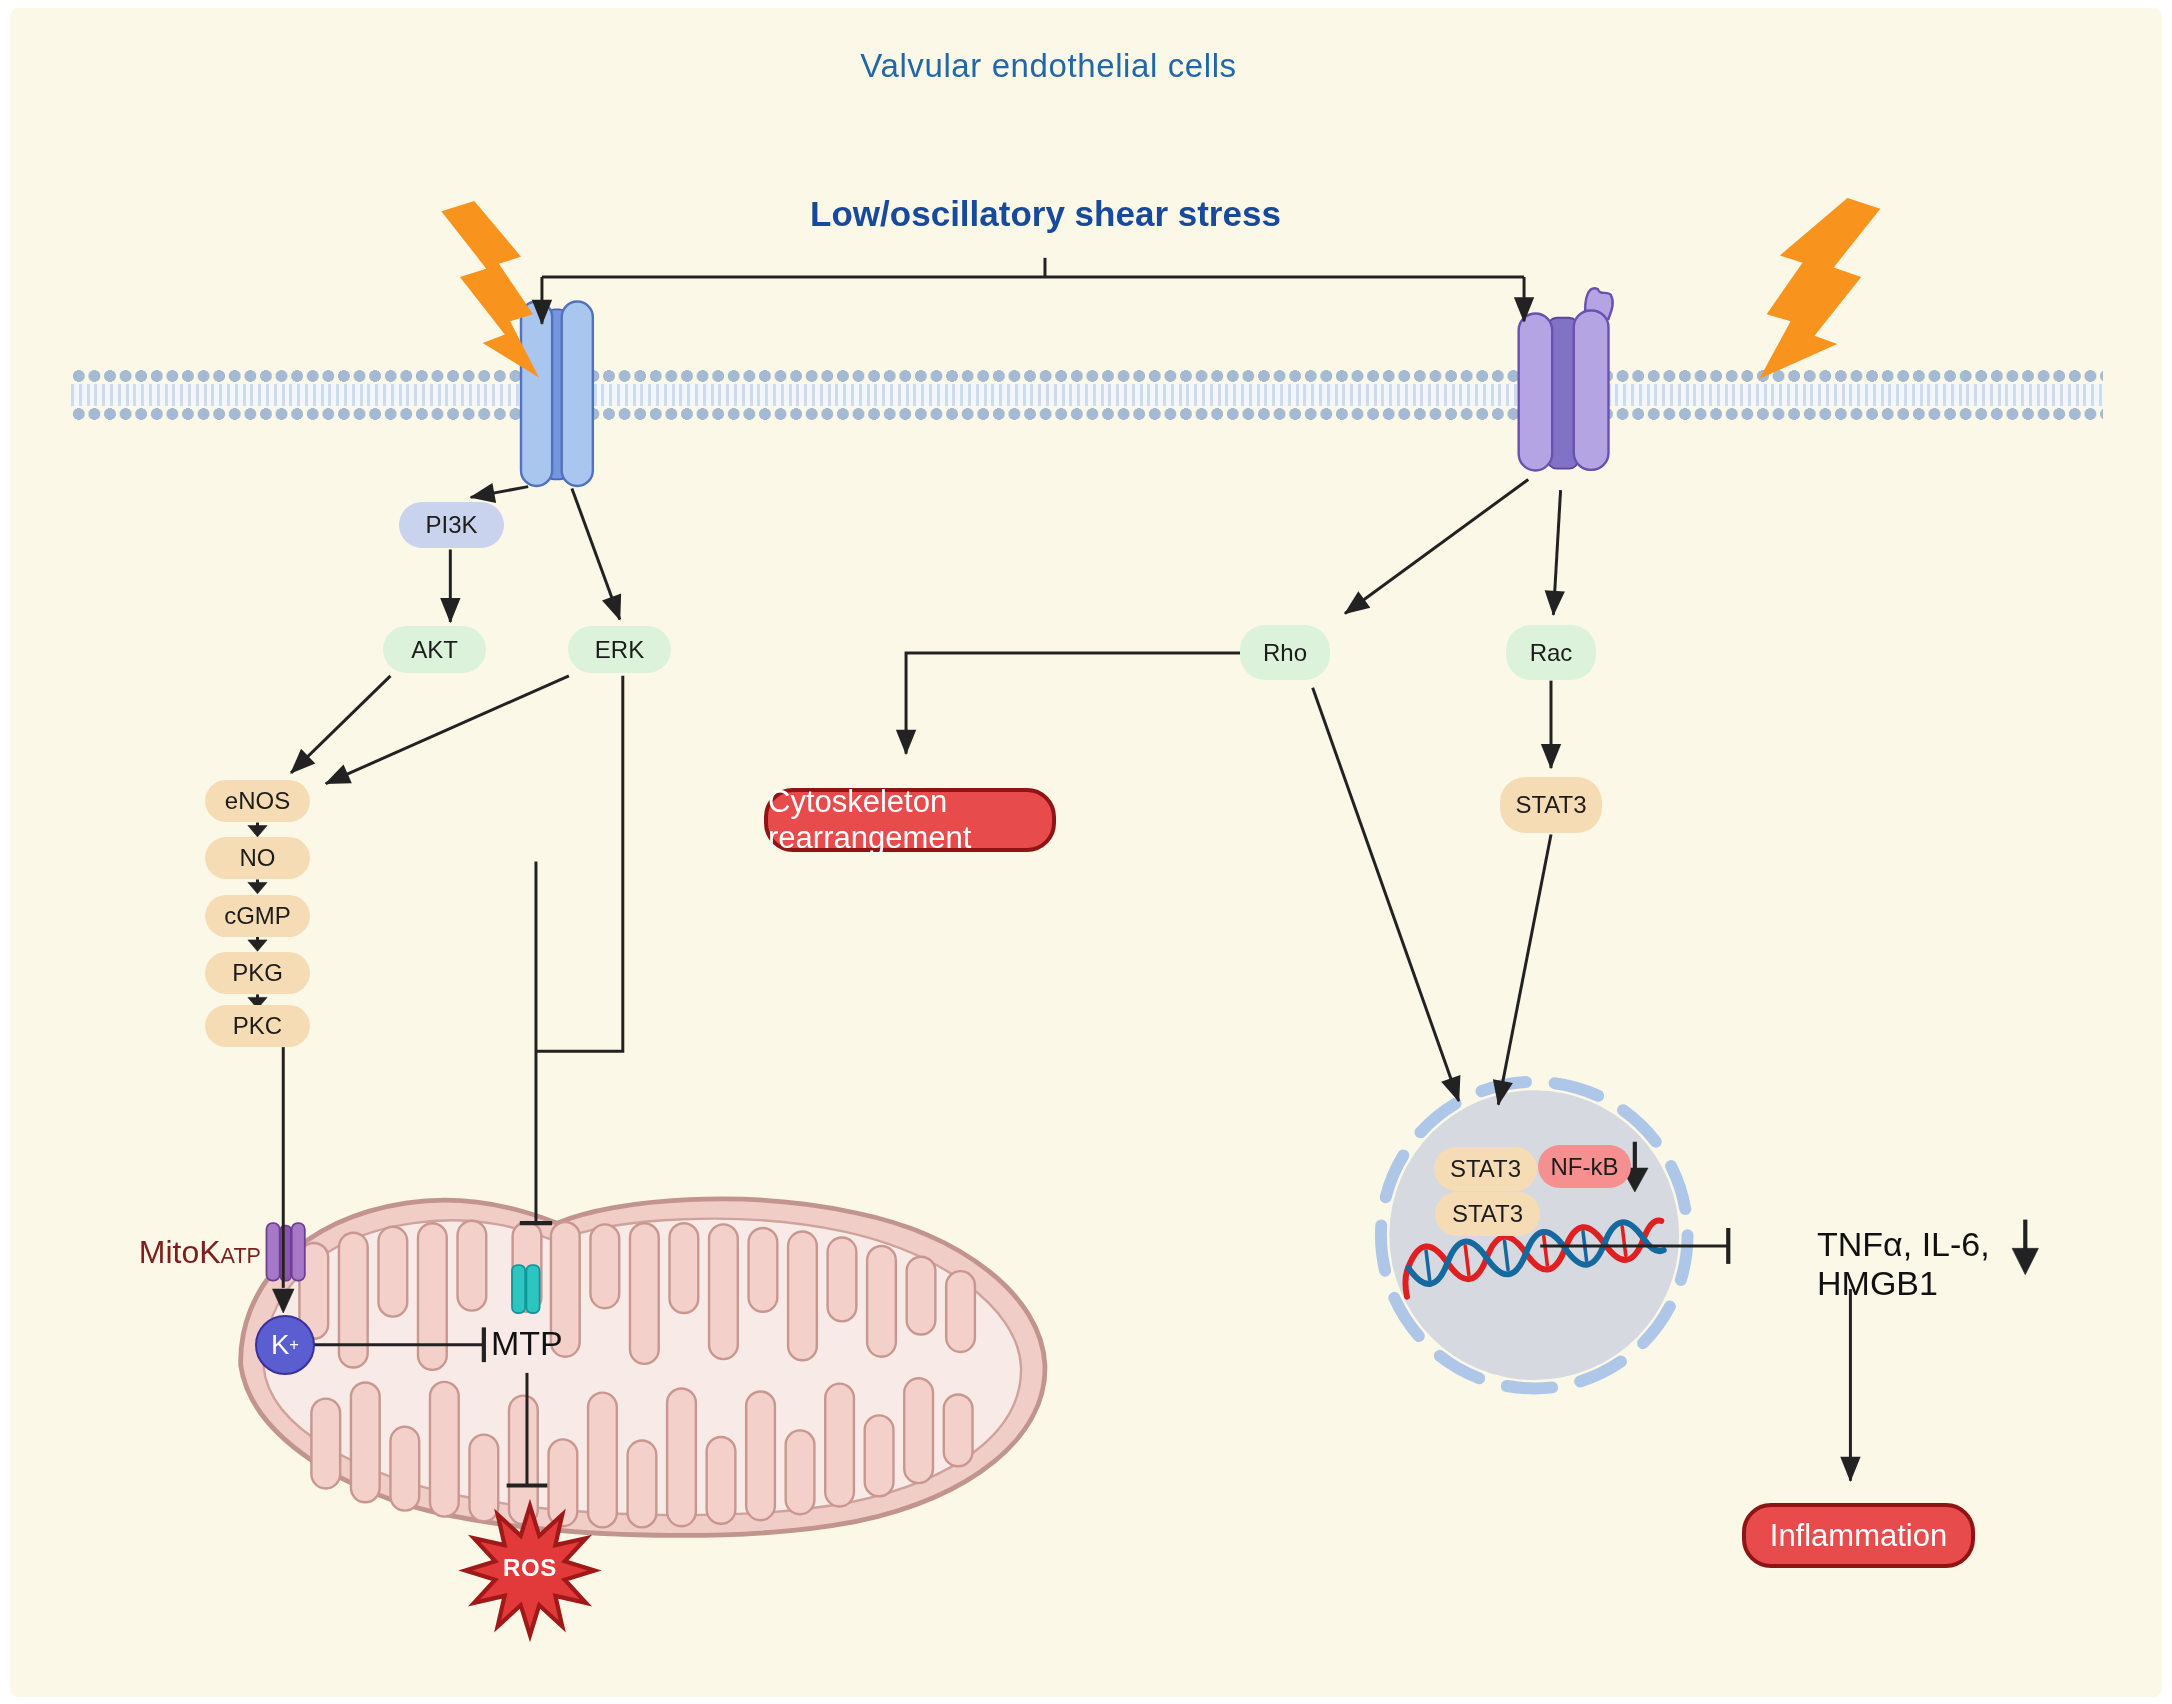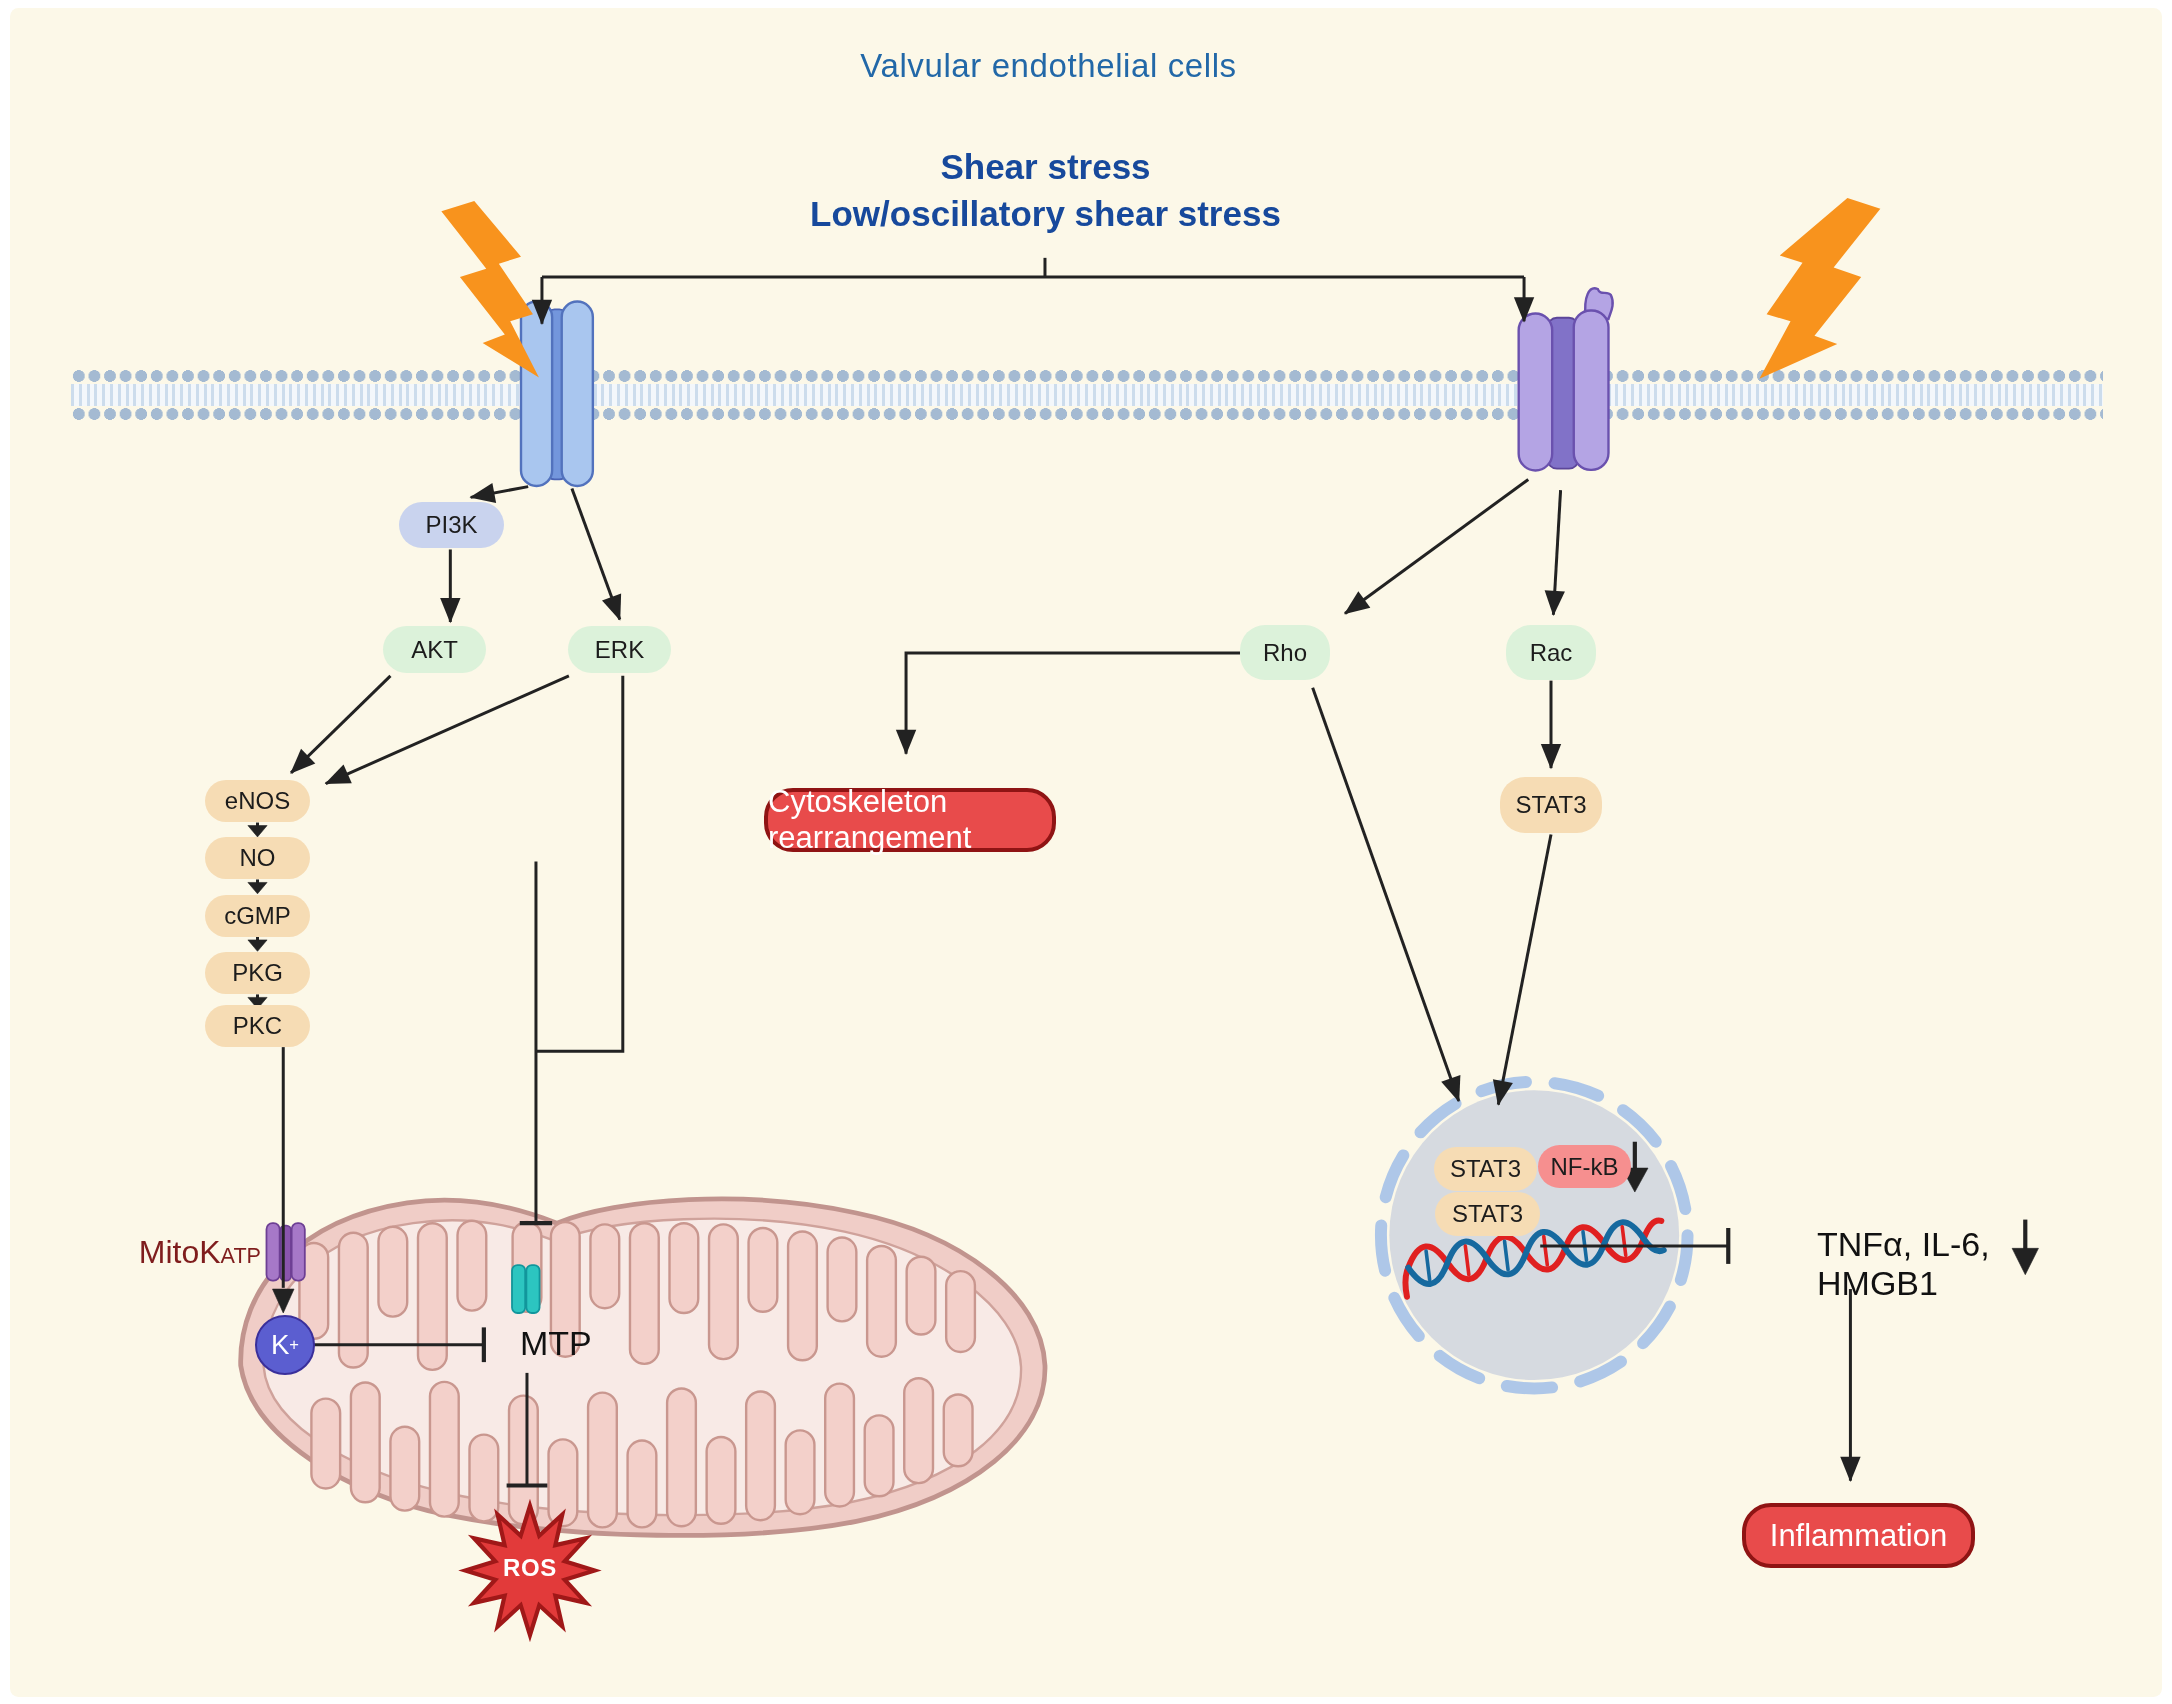--- a/index.html
+++ b/index.html
@@ -26,21 +26,21 @@
      background-image:radial-gradient(circle 6px at 7.8px 9px,#a4bad2 97%,rgba(0,0,0,0));
      background-size:15.6px 18px;background-repeat:repeat-x;}
   .membrane-tails{position:absolute;left:71px;top:384px;width:2032px;height:21.6px;
      background:repeating-linear-gradient(90deg,#ccdcec 0 3px,#f3f7fb 3px 7.8px);}
   .kion{position:absolute;left:255px;top:1315px;width:56px;height:56px;border-radius:50%;
         background:#5b5ed0;border:2.4px solid #3a2f9b;display:flex;align-items:center;
         justify-content:center;color:#fff;font-size:27.6px;}
   .mitok{position:absolute;left:119px;top:1234px;width:142px;text-align:right;
          font-size:32px;color:#7f1d1d;}
   .mitok .sub{font-size:21.6px;}
-  .mtp{position:absolute;left:491px;top:1324px;width:96px;font-size:34px;color:#111;margin-left:29px;}
+  .mtp{position:absolute;left:491px;top:1324px;width:96px;font-size:34px;color:#111;}
   .ros{position:absolute;left:479px;top:1554px;width:102px;text-align:center;
        color:#fff;font-weight:bold;font-size:24px;letter-spacing:0.6px;}
   .cytokines{position:absolute;left:1817px;top:1225px;width:299px;font-size:34px;color:#111;}
   sup{font-size:60%;} 
 </style>
 </head>
 <body>
 
 <div class="canvas">
   <div class="panel"></div>
@@ -222,21 +222,20 @@
 
     <g fill="#222" stroke="#222">
       <line x1="2730" y1="1906" x2="2730" y2="1952" stroke-width="7"></line>
       <polygon points="2708,1950 2752,1950 2730,1990"></polygon>
       <line x1="3382" y1="2036" x2="3382" y2="2086" stroke-width="7"></line>
       <polygon points="3360,2084 3404,2084 3382,2128"></polygon>
     </g>
   </svg>
 
   <div class="title">Valvular endothelial cells</div>
-  <div class="subtitle sub1">Shear stress</div>
   <div class="subtitle sub2">Low/oscillatory shear stress</div>
 
   <div class="pill lav" style="left:399px;top:502px;width:105px;height:46px;">PI3K</div>
   <div class="pill grn" style="left:383px;top:626px;width:103px;height:47px;">AKT</div>
   <div class="pill grn" style="left:568px;top:626px;width:103px;height:47px;">ERK</div>
 
   <div class="pill tan" style="left:205px;top:780px;width:105px;height:42px;">eNOS</div>
   <div class="pill tan" style="left:205px;top:837px;width:105px;height:42px;">NO</div>
   <div class="pill tan" style="left:205px;top:895px;width:105px;height:42px;">cGMP</div>
   <div class="pill tan" style="left:205px;top:952px;width:105px;height:42px;">PKG</div>

